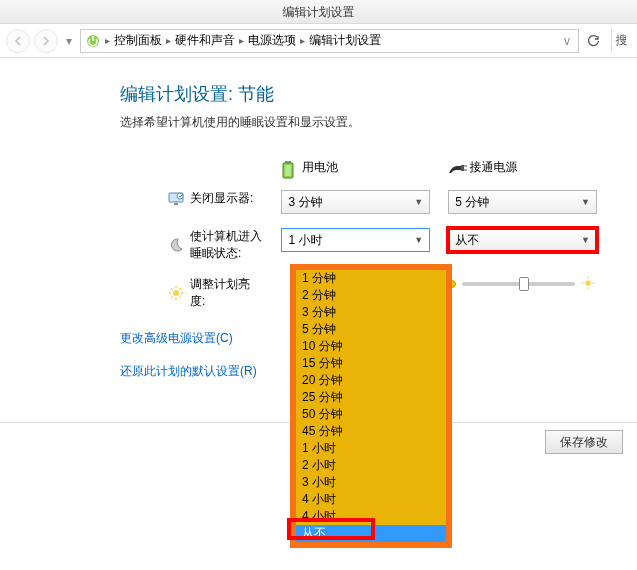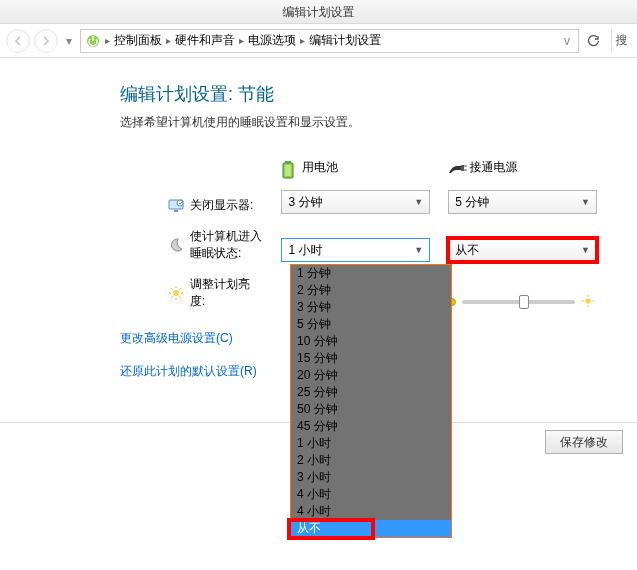--- a/index.html
+++ b/index.html
@@ -15,21 +15,21 @@
 .breadcrumb { display: flex; align-items: center; gap: 4px; flex: 1; height: 24px; border: 1px solid #ccc; padding: 0 4px; }
 .bc-sep { color: #666; font-size: 10px; }
 .bc-item { color: #000; cursor: pointer; }
 .refresh { width: 20px; height: 20px; display: flex; align-items: center; justify-content: center; color: #555; }
 .side-btn { width: 20px; height: 24px; border-left: 1px solid #dcdcdc; display:flex; align-items:center; justify-content:center; color:#555; margin-left:4px;}
 
 .content { padding: 24px 40px 0 120px; position: relative; }
 .page-title { color: #036393; font-size: 18px; margin-bottom: 8px; }
 .page-sub { color: #333; margin-bottom: 28px; }
 
-.cols { display: flex; gap: 18px; margin-bottom: 14px; align-items: flex-end; }
+.cols { display: flex; gap: 18px; margin-bottom: 14px; align-items: flex-start; }
 .col-label { width: 150px; display: flex; align-items: center; gap: 6px; color: #000; padding-left: 48px; }
 .col-head { display:flex; align-items:center; gap:6px; justify-content:flex-start; }
 .col-b { width: 158px; }
 .col-p { width: 158px; }
 .spacer { width: 150px; }
 
 .ico { width: 16px; height: 16px; display: inline-block; }
 
 .combo { width: 158px; height: 24px; border: 1px solid #b7b7b7; background: linear-gradient(#fff,#eee); display: flex; align-items: center; justify-content: space-between; padding: 0 6px; cursor: pointer; }
 .combo .arr { color: #555; font-size: 9px; }
@@ -43,21 +43,21 @@
 .slider-dot { width:8px; height:8px; border-radius:50%; background:#f5c400; border:1px solid #c99a00; }
 
 .links { margin-top: 20px; }
 .link { color: #0066cc; cursor: pointer; margin-bottom: 16px; display: block; }
 
 .footer { position: absolute; right: 14px; top: 430px; display:flex; gap:8px; }
 .btn { height: 24px; padding: 0 14px; border: 1px solid #b0b0b0; background: linear-gradient(#f9f9f9,#e6e6e6); color:#333; cursor:pointer; }
 
 .bottom-border { position:absolute; left:0; right:0; top:422px; border-top:1px solid #dcdcdc; }
 
-.dropdown-list { position: absolute; left: 290px; top: 264px; width: 162px; background: #737373; border: 1px solid #f97316; z-index: 10; }
+.dropdown-list { position: absolute; left: 290px; top: 264px; width: 162px; background: #eab308; border: 6px solid #f97316; z-index: 10; }
 .dropdown-list .opt { padding: 1px 6px; cursor: pointer; color:#000; line-height:15px; }
 .dropdown-list .opt.sel { background: #3399ff; color: #fff; }
 .dd-highlight { position:absolute; left:287px; top:518px; width:88px; height:22px; border:4px solid #ff0000; z-index:11; pointer-events:none; }
 </style>
 </head>
 <body>
 
 <div class="title-bar">编辑计划设置</div>
 
 <div class="nav-bar">

